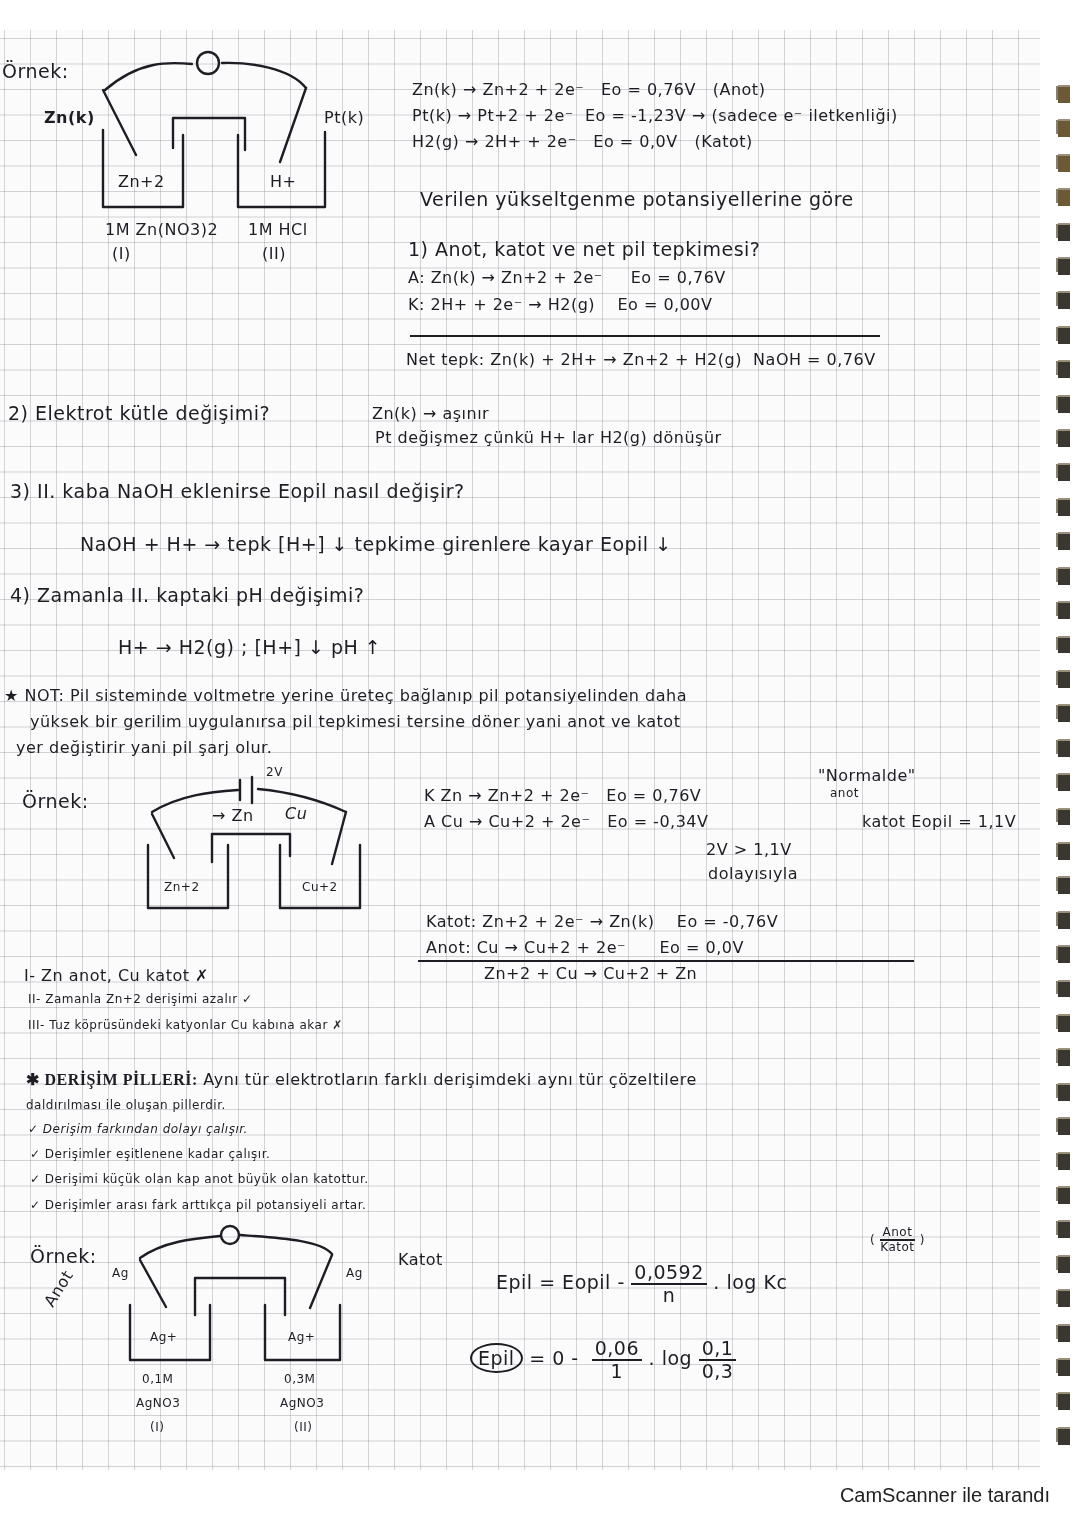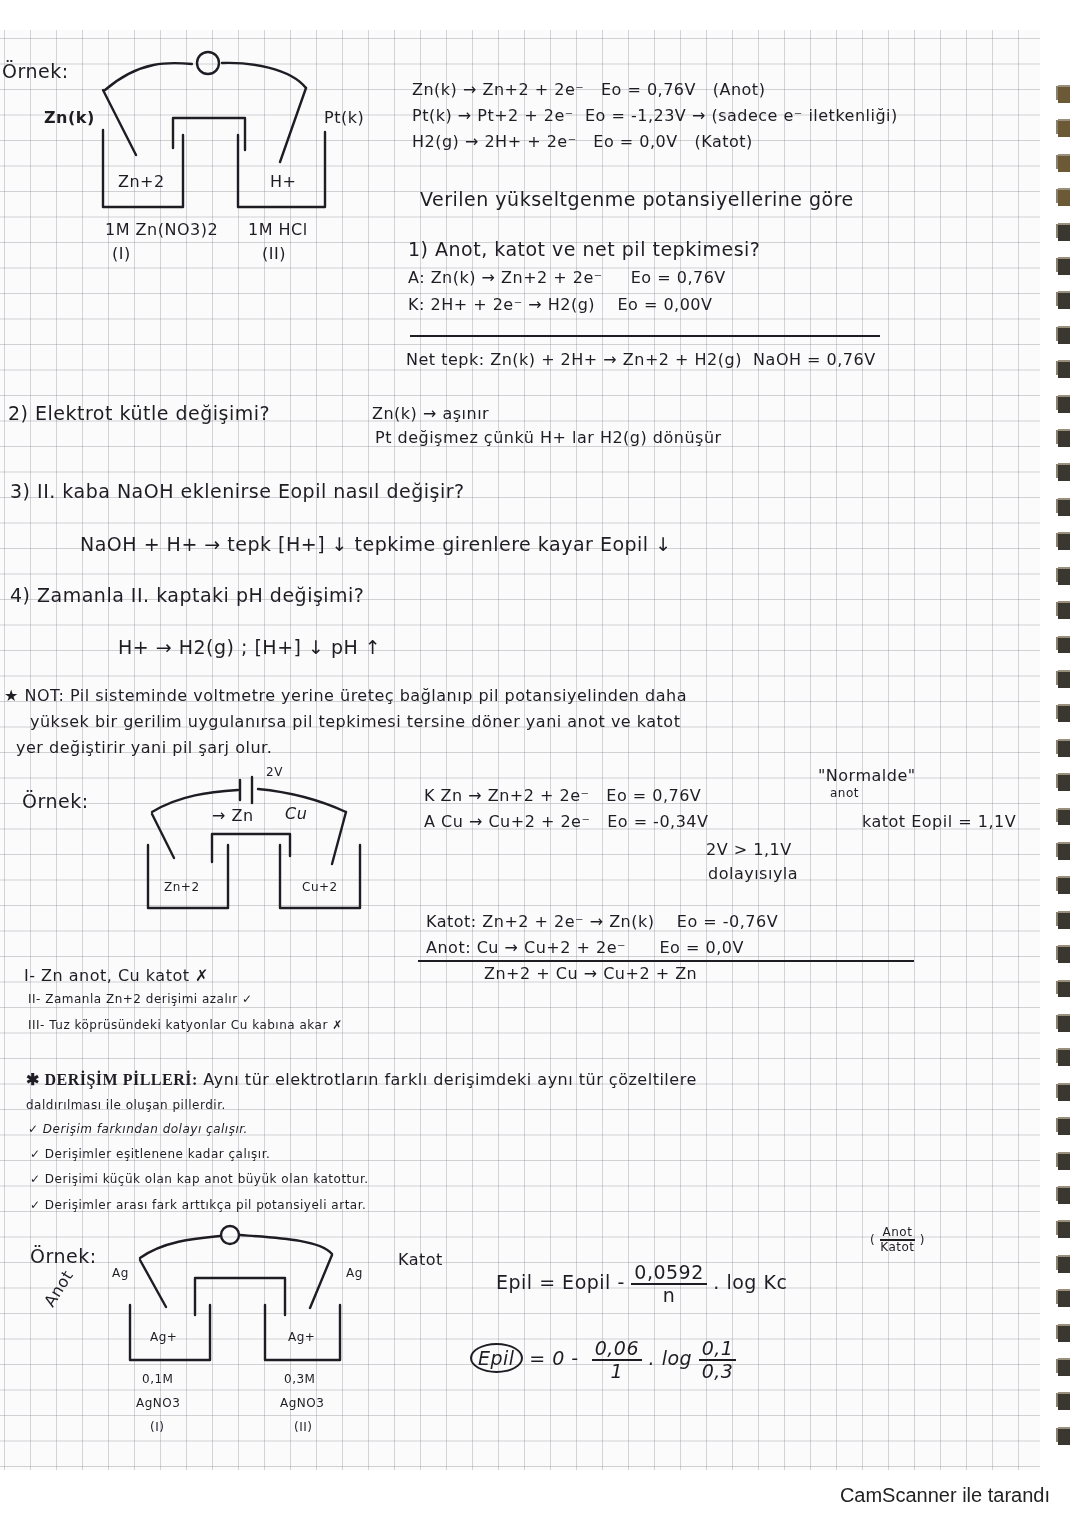--- a/index.html
+++ b/index.html
@@ -242,21 +242,21 @@
     </span>
   <span>. log Kc</span>
 </div>
 <div class="hw xs" style="left:870px;top:1226px;">
   ( <span class="frac">
       <span class="num">Anot</span>
       <span>Katot</span>
     </span> )
 </div>
 
-<div class="hw" style="left:470px;top:1338px;font-style:italic;">
+<div class="hw" style="left:470px;top:1338px;">
   <span class="circled">Epil</span>
   <span>= 0 -</span>&nbsp;
   <span class="frac">
       <span class="num">0,06</span>
       <span>1</span>
     </span>
   <span>. log</span>
   <span class="frac">
       <span class="num">0,1</span>
       <span>0,3</span>

